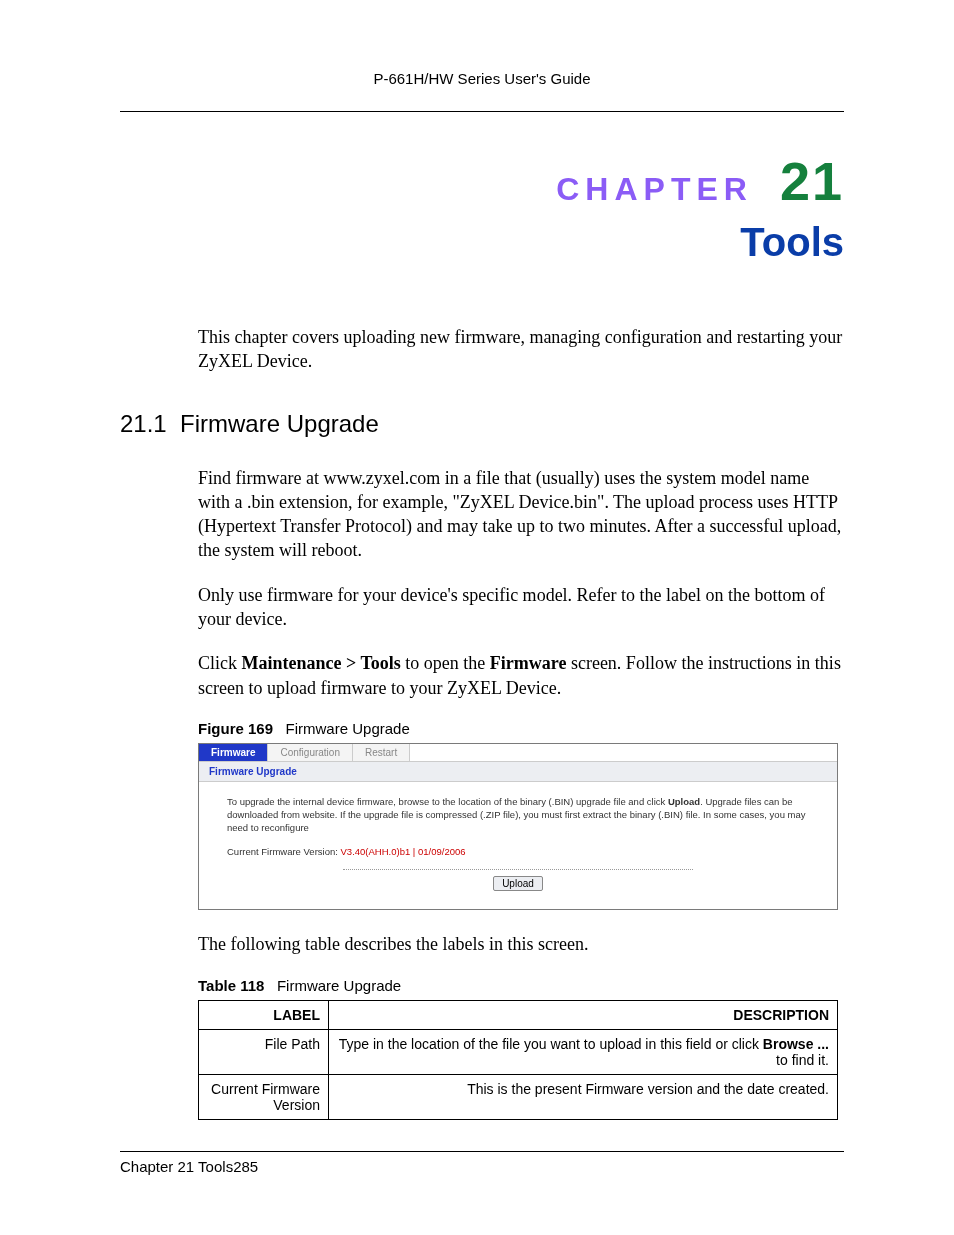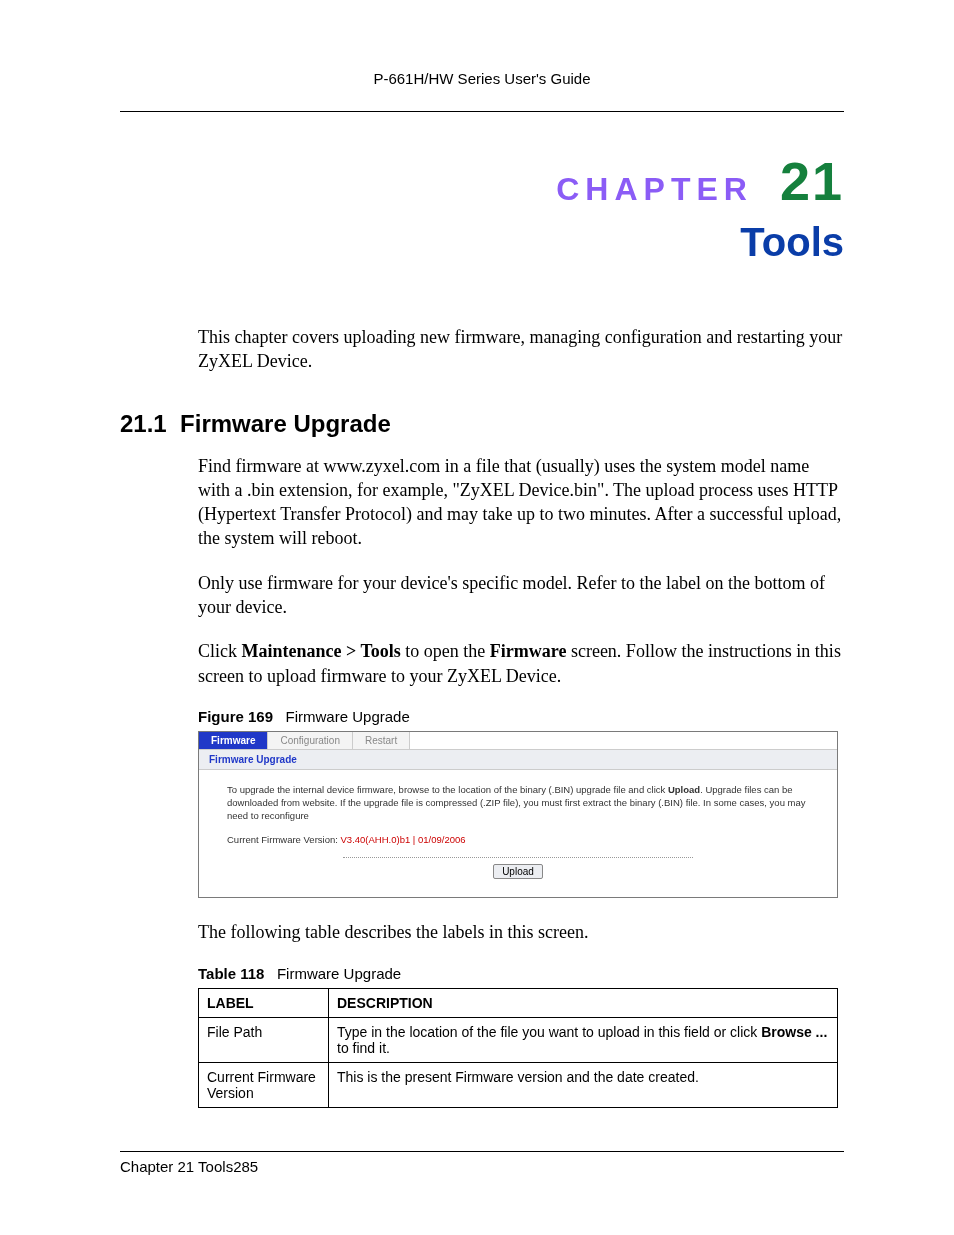--- a/index.html
+++ b/index.html
@@ -51,24 +51,24 @@
   }
   .body-p {
     font-size: 18px;
     line-height: 1.35;
     margin-bottom: 20px;
     margin-left: 78px;
     text-align: left;
   }
   .section-h {
     font-family: Arial, Helvetica, sans-serif;
-    font-weight: bold;
+    font-weight: normal;
     font-size: 24px;
     margin-top: 36px;
-    margin-bottom: 16px;
+    margin-bottom: 28px;
   }
   .bold { font-weight: bold; }
   .fig-caption {
     font-family: Arial, Helvetica, sans-serif;
     font-size: 15px;
     margin-left: 78px;
     margin-top: 10px;
     margin-bottom: 6px;
   }
   .fig-cap-bold { font-weight: bold; }
@@ -151,21 +151,21 @@
   .desc-table {
     margin-left: 78px;
     border-collapse: collapse;
     width: 640px;
     font-family: Arial, Helvetica, sans-serif;
     font-size: 14px;
   }
   .desc-table th, .desc-table td {
     border: 1.5px solid #000;
     padding: 6px 8px;
-    text-align: left;
+    text-align: right;
     vertical-align: top;
   }
   .desc-table th {
     font-weight: bold;
   }
   .desc-table .col-label { width: 130px; }
   
   .footer {
     position: absolute;
     left: 120px;

